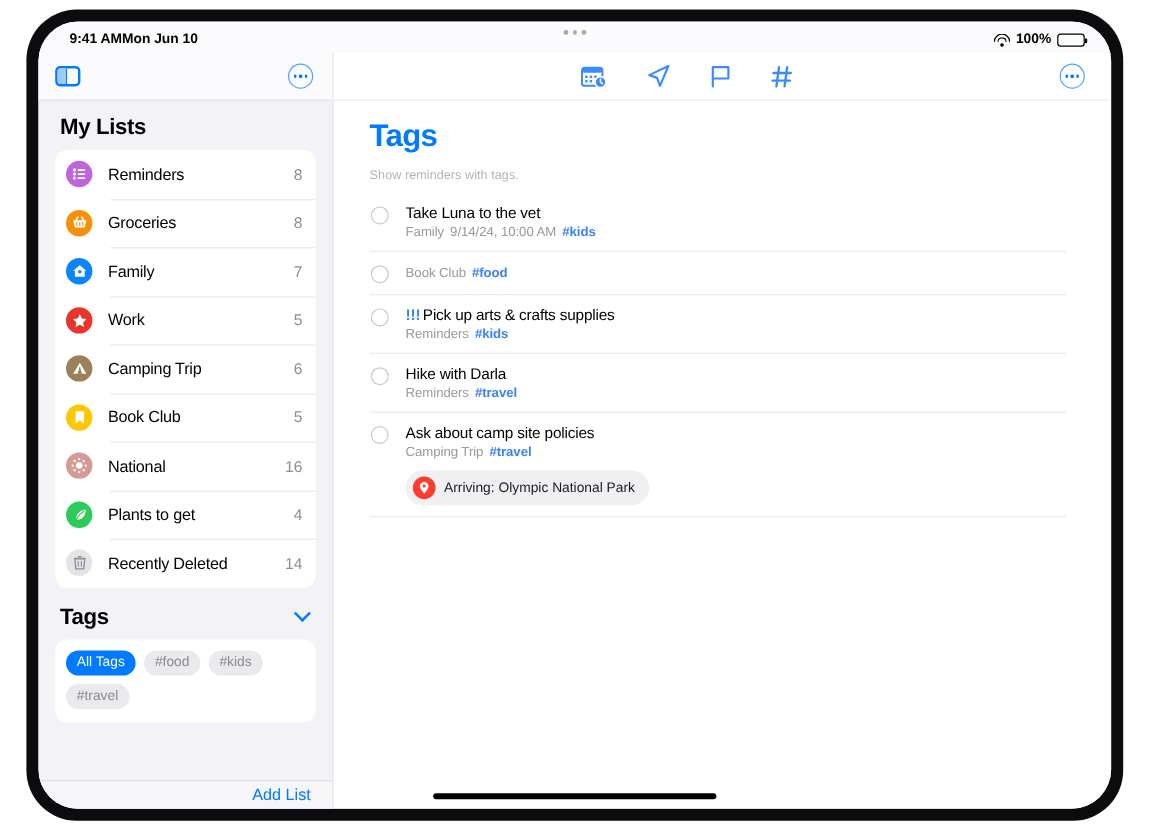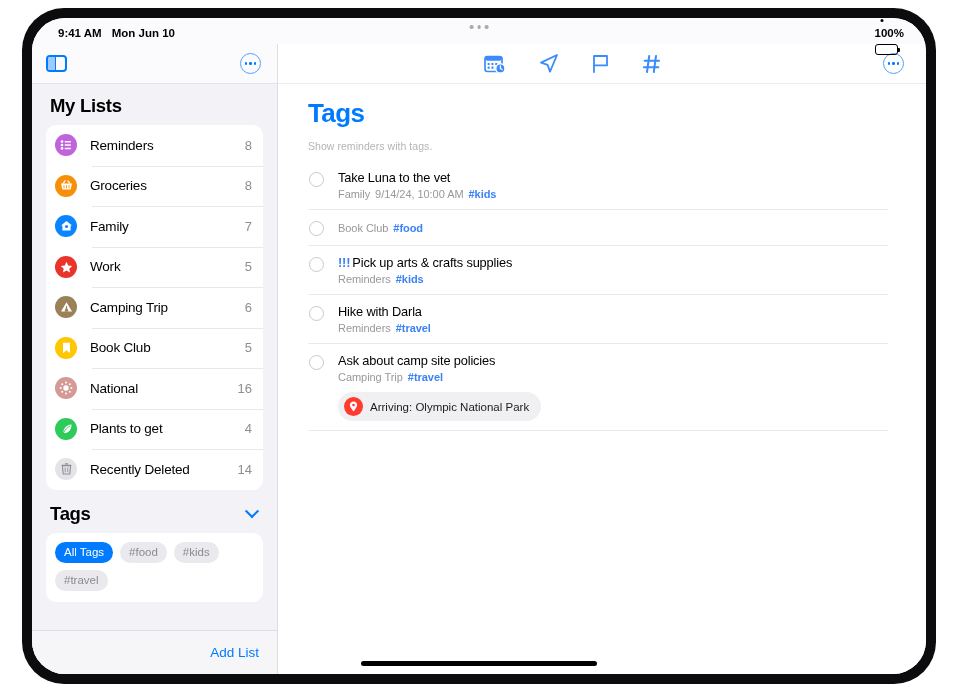--- a/index.html
+++ b/index.html
@@ -35,24 +35,24 @@
     display:flex;
     align-items:center;
     flex:0 0 auto;
     padding:4px 22px 0 26px;
     font-size:11.5px;
     font-weight:bold;
     color:#000;
     position:relative;
     background:#fbfbfd;
   }
-  #status-left { display:flex; gap:10px; align-items:center; }
+  #status-left { display:flex; align-items:center; }
   #status-right {
     margin-left:auto;
-    display:flex; gap:5px; align-items:flex-start;flex-direction:column;
+    display:flex; gap:5px; align-items:center;
   }
   .wifi-glyph { display:inline-block; width:14px; height:11px; position:relative; }
   .wifi-glyph i {
     position:absolute; border:1.6px solid #000; border-bottom:none;
     border-radius:50% 50% 0 0 / 100% 100% 0 0; left:50%; transform:translateX(-50%);
   }
   .wifi-glyph i:nth-child(1){ width:14px; height:7px; top:0; }
   .wifi-glyph i:nth-child(2){ width:8px; height:4px; top:3px; }
   .wifi-dot { position:absolute; width:3px; height:3px; background:#000; border-radius:50%; left:50%; transform:translateX(-50%); bottom:0; }
   .battery { width:23px; height:11px; border:1.4px solid #000; border-radius:3px; position:relative; padding:1.3px; }
@@ -136,21 +136,21 @@
   #tags-card { padding:9px 9px 11px 9px; display:flex; flex-wrap:wrap; gap:7px; }
   .tag-chip {
     font-size:11.5px; font-weight:normal;
     padding:4.5px 9px; border-radius:13px;
     background:#e9e9ee; color:#8b8b90;
     white-space:nowrap;
   }
   .tag-chip.selected { background:#007aff; color:#fff; }
 
   #sidebar-footer {
-    flex:0 0 auto; height:44px;
+    flex:0 0 auto; height:24px;
     display:flex; align-items:center; justify-content:flex-end;
     padding:0 18px;
     border-top:1px solid #dedee3;
     background:#f6f6f9;
   }
   #add-list-button { font-size:13.5px; color:#007aff; }
 
   
   #main { flex:1; background:#fff; display:flex; flex-direction:column; min-width:0; }
   #main-toolbar {

